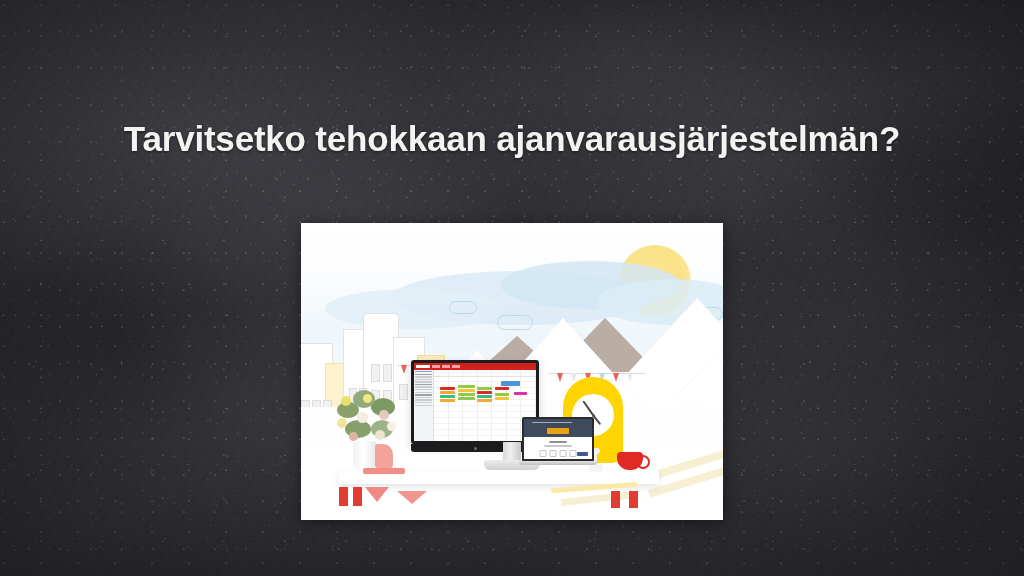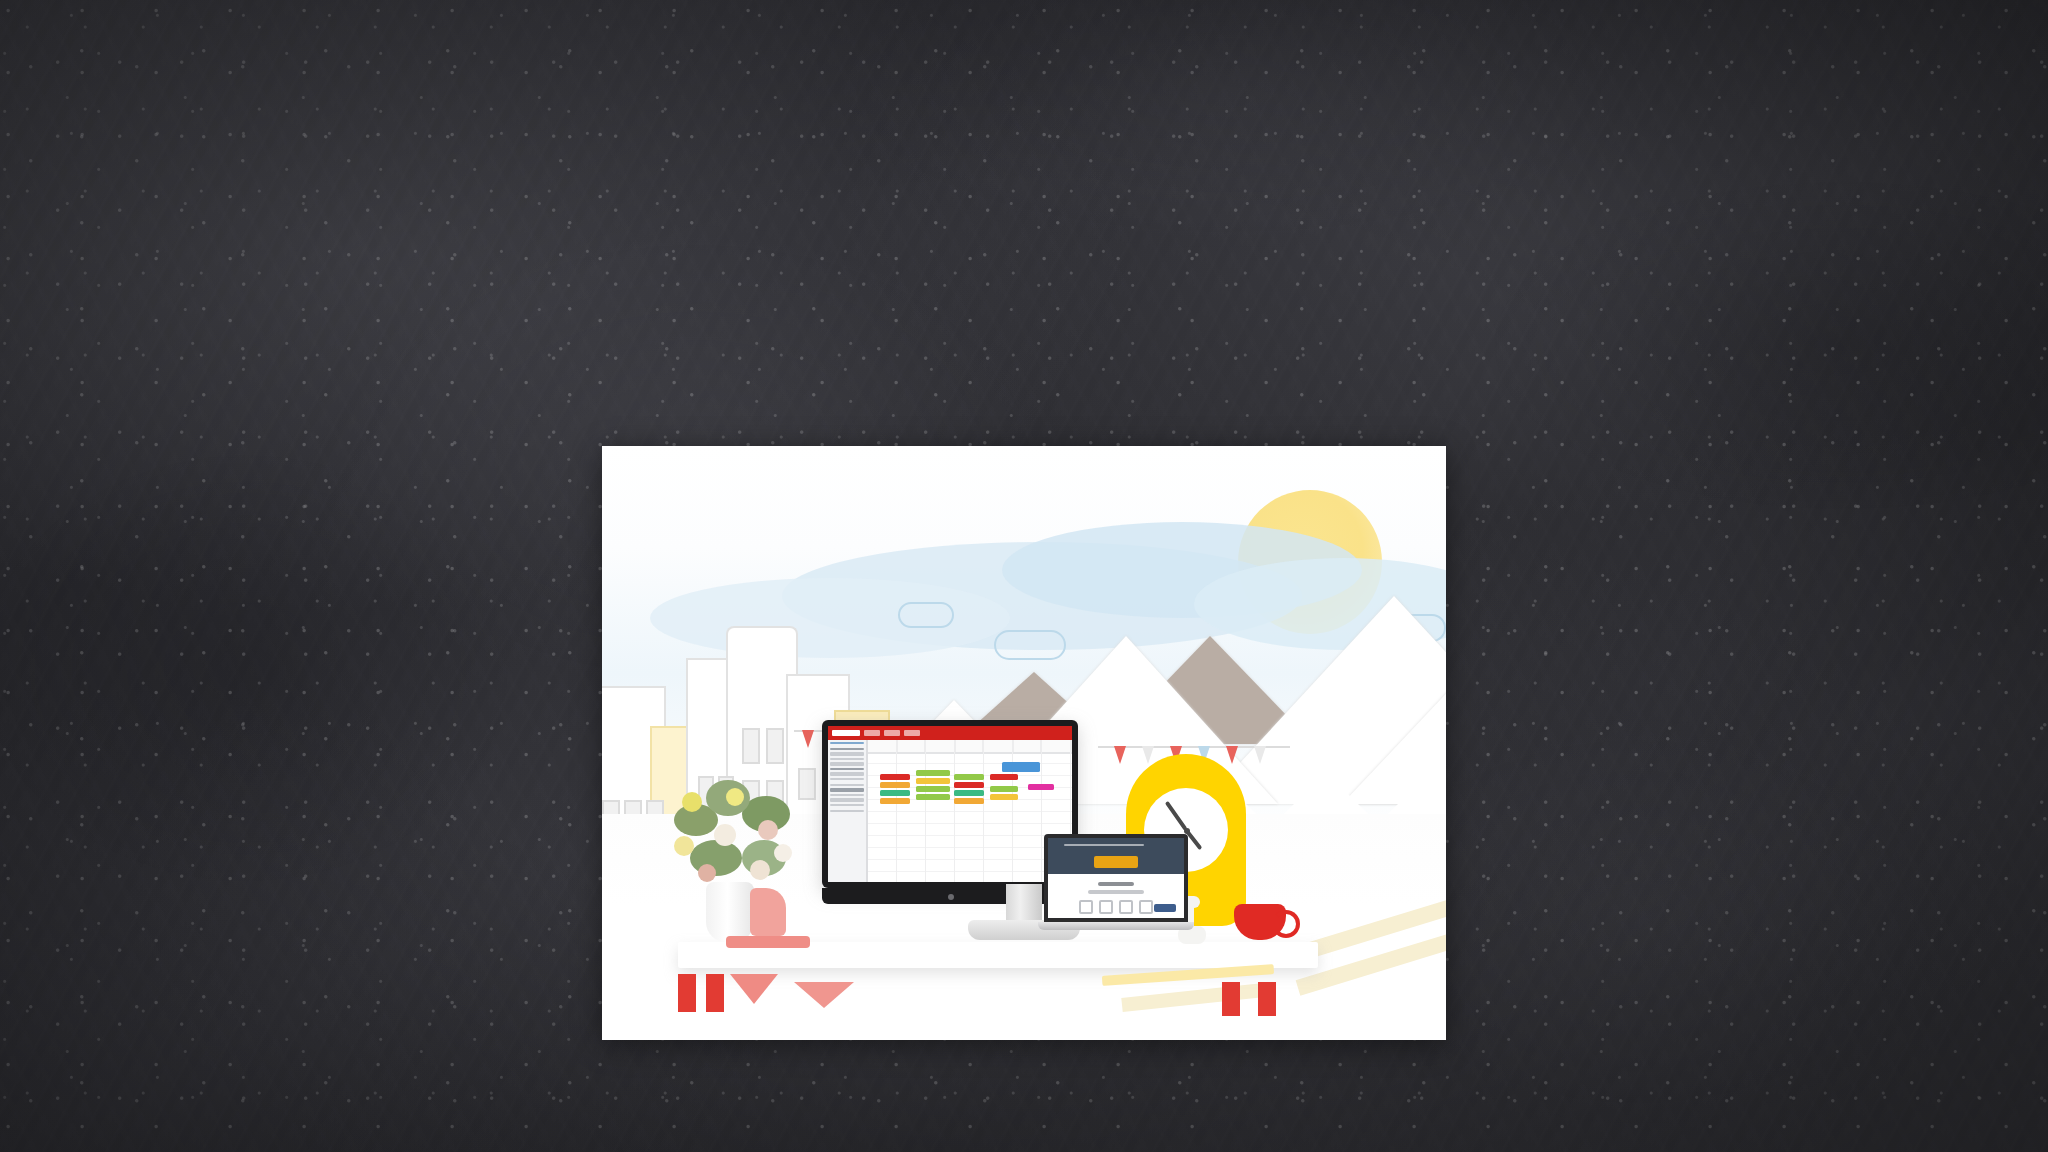--- a/index.html
+++ b/index.html
@@ -502,20 +502,21 @@
 <body>
 
 <div id="slide">
 
   <div class="slate-base"></div>
   <div class="slate-streaks"></div>
   <div class="slate-smudge"></div>
   <div class="slate-speckle"></div>
   <div class="slate-vignette"></div>
 
+  <div class="title">Tarvitsetko tehokkaan ajanvarausjärjestelmän?</div>
 
   <div class="photo">
     <div class="photo-inner">
 
       <div class="sky"></div>
 
       <div class="sun" style="left:318px; top:22px; width:72px; height:72px;"></div>
 
       <div class="cloudband" style="left:90px;  top:48px; width:260px; height:54px; background:#d9eaf5;"></div>
       <div class="cloudband" style="left:200px; top:38px; width:180px; height:48px; background:#d2e6f3;"></div>

